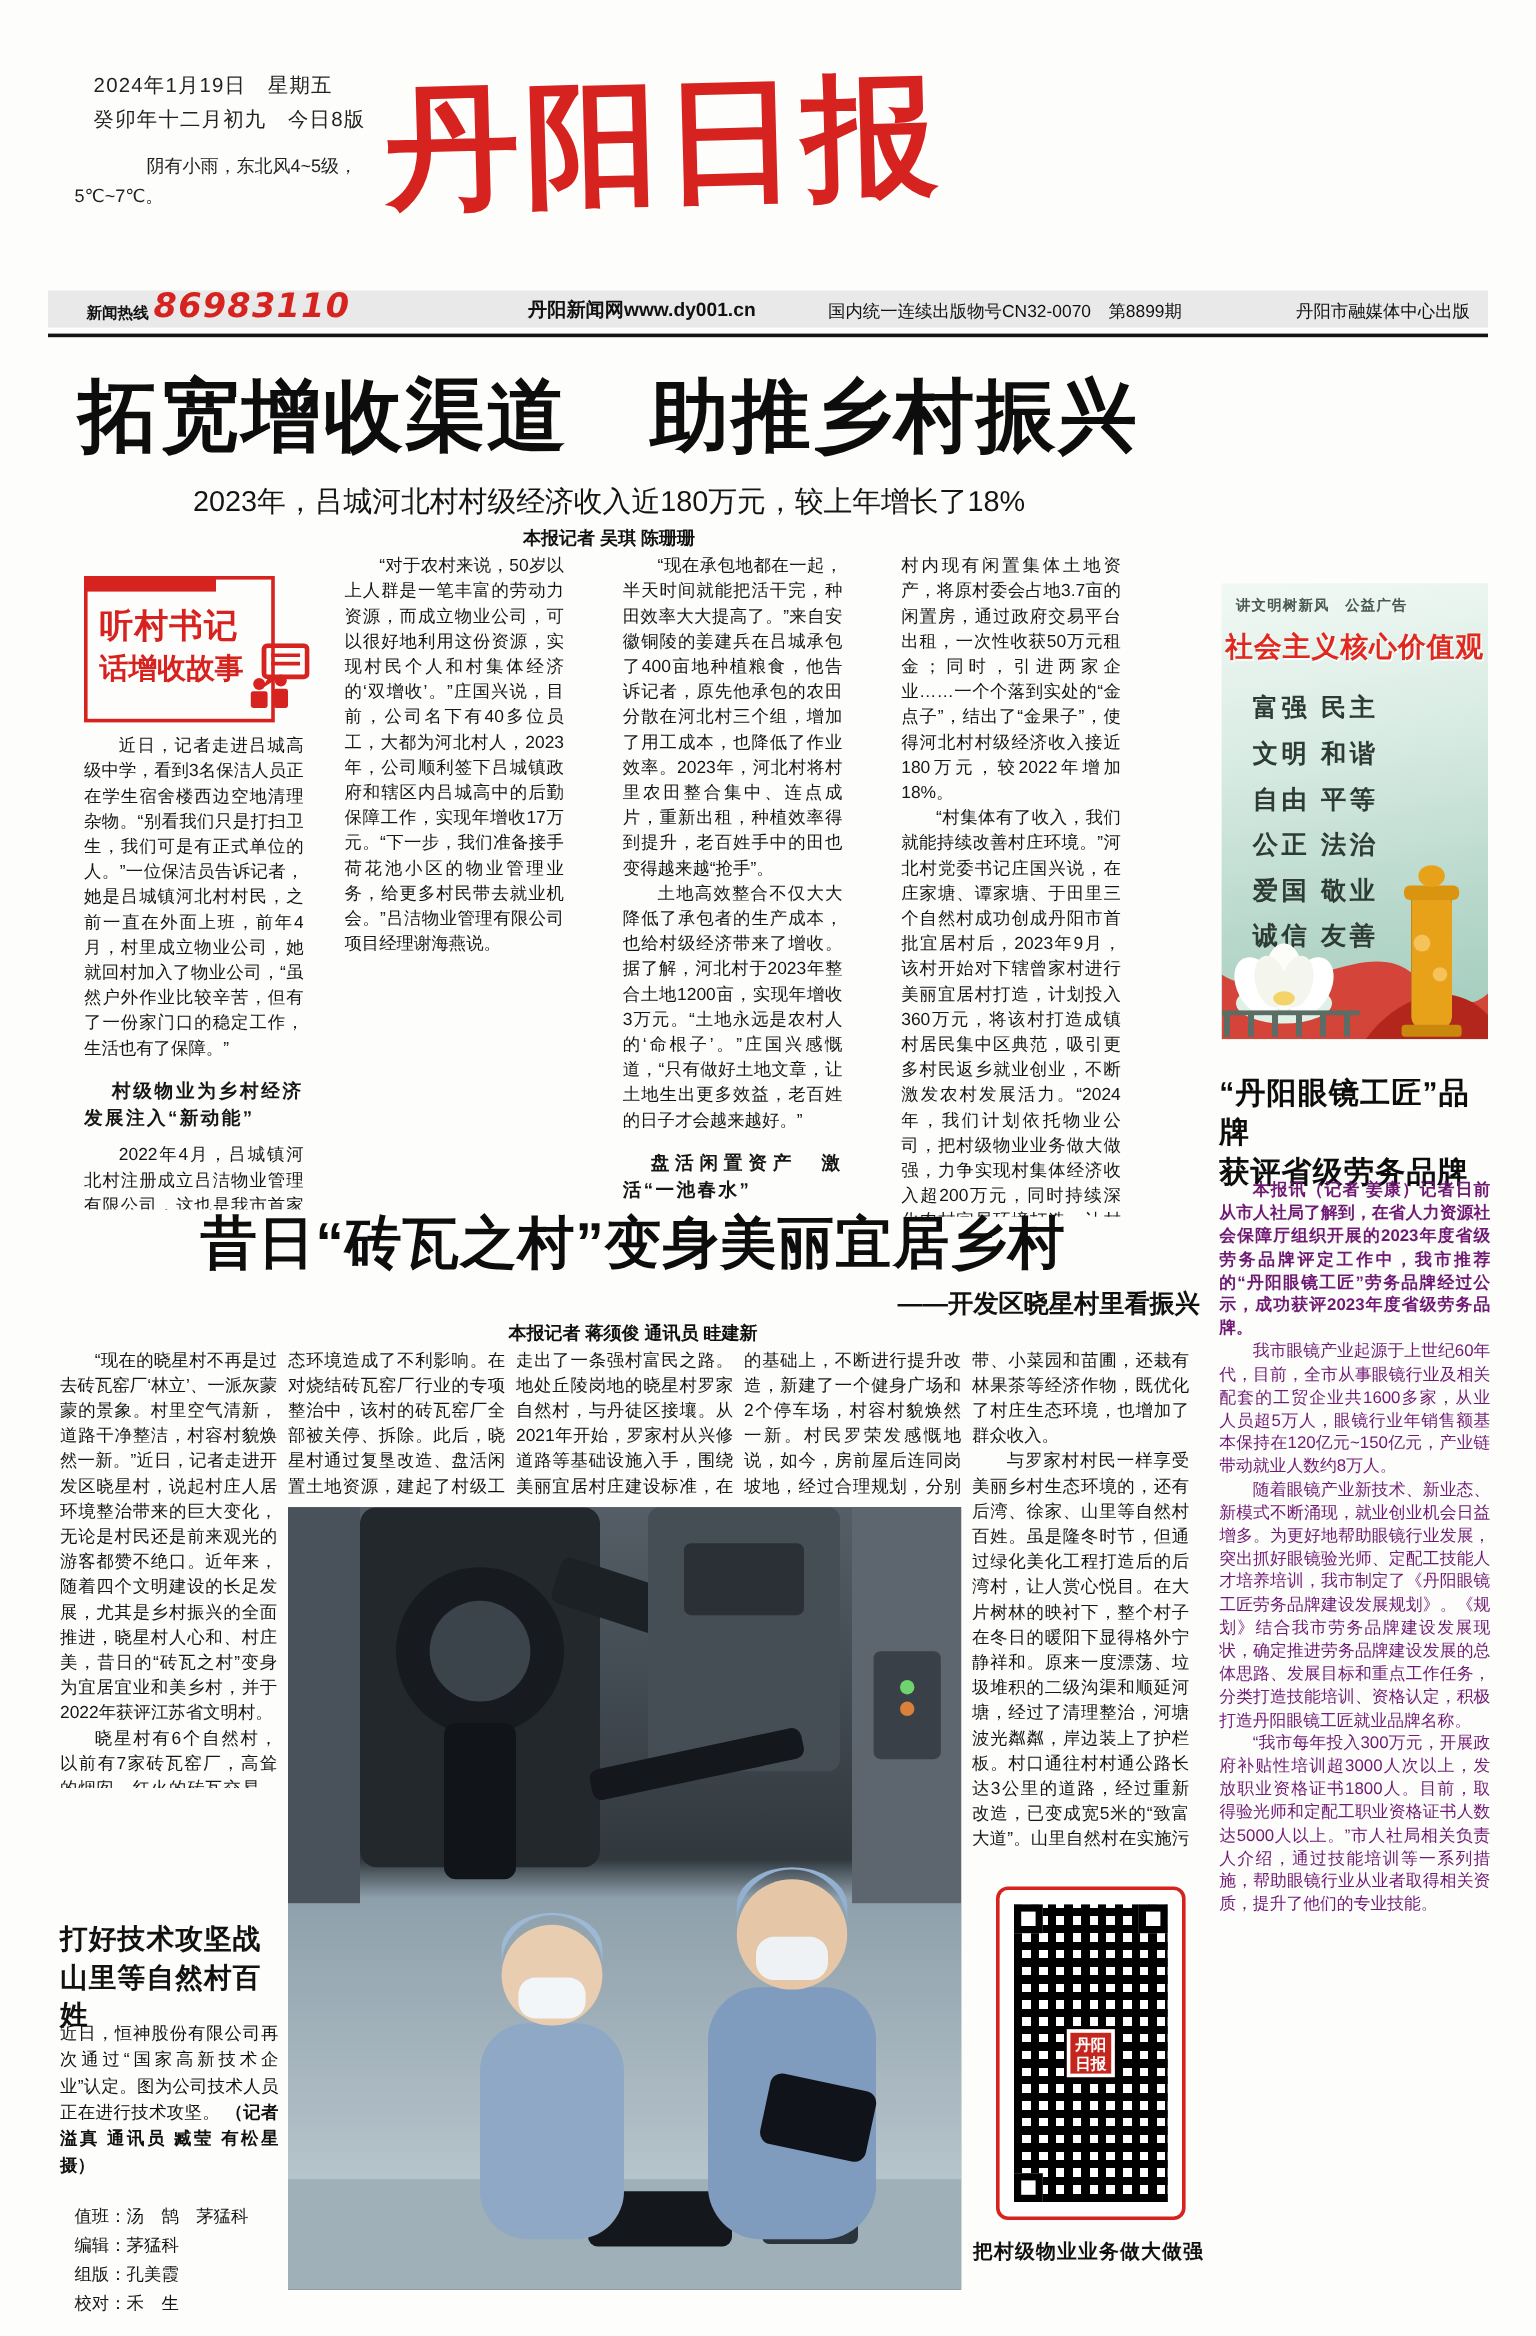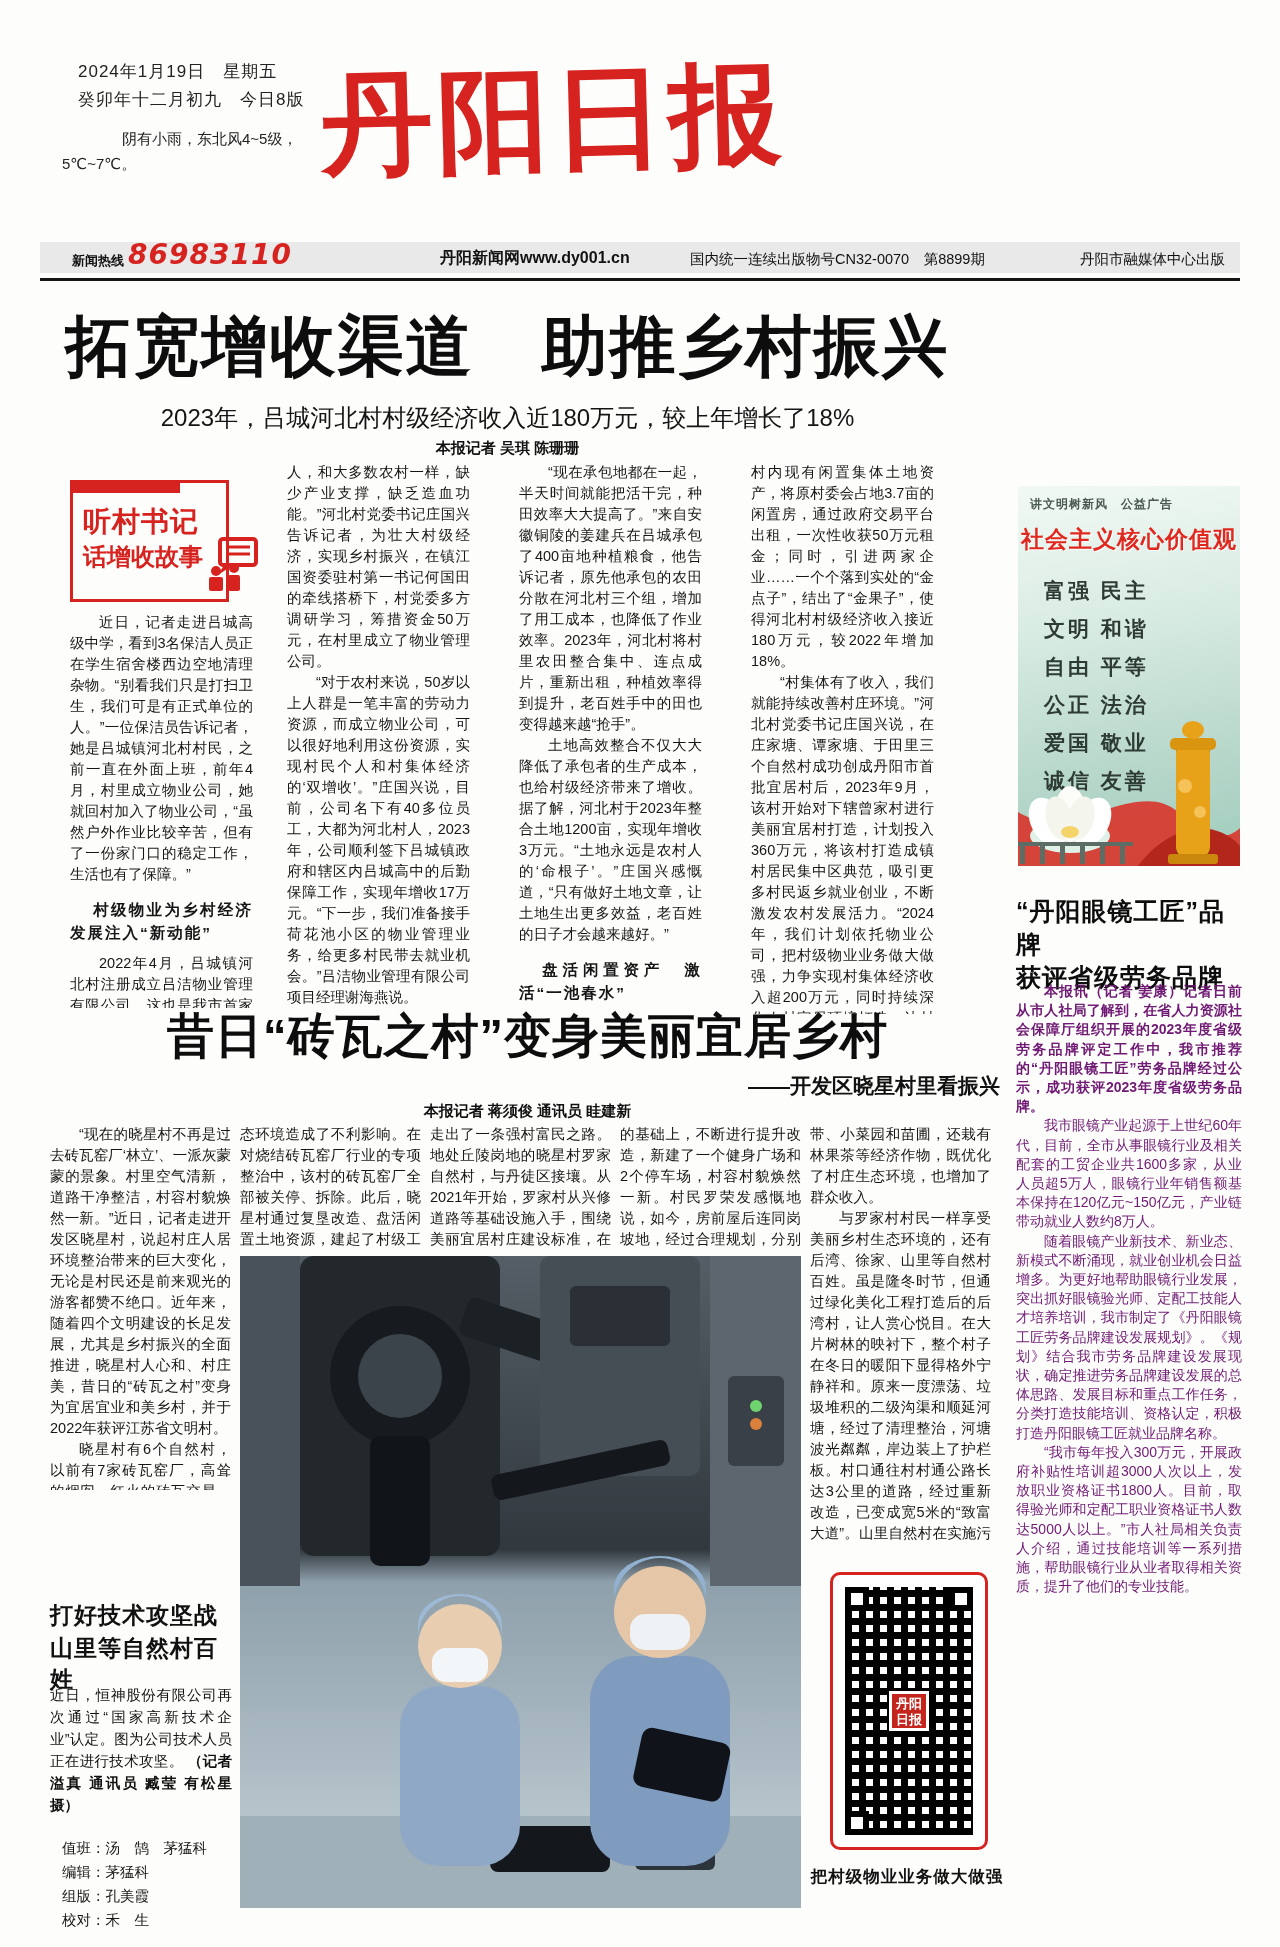--- a/index.html
+++ b/index.html
@@ -137,21 +137,20 @@
       </svg>
     </span>
   </div>
 
   <div class="abs col a1c1">
     <p>近日，记者走进吕城高级中学，看到3名保洁人员正在学生宿舍楼西边空地清理杂物。“别看我们只是打扫卫生，我们可是有正式单位的人。”一位保洁员告诉记者，她是吕城镇河北村村民，之前一直在外面上班，前年4月，村里成立物业公司，她就回村加入了物业公司，“虽然户外作业比较辛苦，但有了一份家门口的稳定工作，生活也有了保障。”</p>
     <div class="sub">村级物业为乡村经济发展注入“新动能”</div>
     <p>2022年4月，吕城镇河北村注册成立吕洁物业管理有限公司，这也是我市首家村级物业公司。“河北村常住人口有6800多</p>
   </div>
   <div class="abs col a1c2">
-    <p style="text-indent:0">人，和大多数农村一样，缺少产业支撑，缺乏造血功能。”河北村党委书记庄国兴告诉记者，为壮大村级经济，实现乡村振兴，在镇江国资委驻村第一书记何国田的牵线搭桥下，村党委多方调研学习，筹措资金50万元，在村里成立了物业管理公司。</p>
     <p>“对于农村来说，50岁以上人群是一笔丰富的劳动力资源，而成立物业公司，可以很好地利用这份资源，实现村民个人和村集体经济的‘双增收’。”庄国兴说，目前，公司名下有40多位员工，大都为河北村人，2023年，公司顺利签下吕城镇政府和辖区内吕城高中的后勤保障工作，实现年增收17万元。“下一步，我们准备接手荷花池小区的物业管理业务，给更多村民带去就业机会。”吕洁物业管理有限公司项目经理谢海燕说。</p>
 
   </div>
   <div class="abs col a1c3">
     <p>“现在承包地都在一起，半天时间就能把活干完，种田效率大大提高了。”来自安徽铜陵的姜建兵在吕城承包了400亩地种植粮食，他告诉记者，原先他承包的农田分散在河北村三个组，增加了用工成本，也降低了作业效率。2023年，河北村将村里农田整合集中、连点成片，重新出租，种植效率得到提升，老百姓手中的田也变得越来越“抢手”。</p>
     <p>土地高效整合不仅大大降低了承包者的生产成本，也给村级经济带来了增收。据了解，河北村于2023年整合土地1200亩，实现年增收3万元。“土地永远是农村人的‘命根子’。”庄国兴感慨道，“只有做好土地文章，让土地生出更多效益，老百姓的日子才会越来越好。”</p>
     <div class="sub">盘活闲置资产　激活“一池春水”</div>
     <p>2023年，河北村积极盘活</p>
   </div>
   <div class="abs col a1c4">

